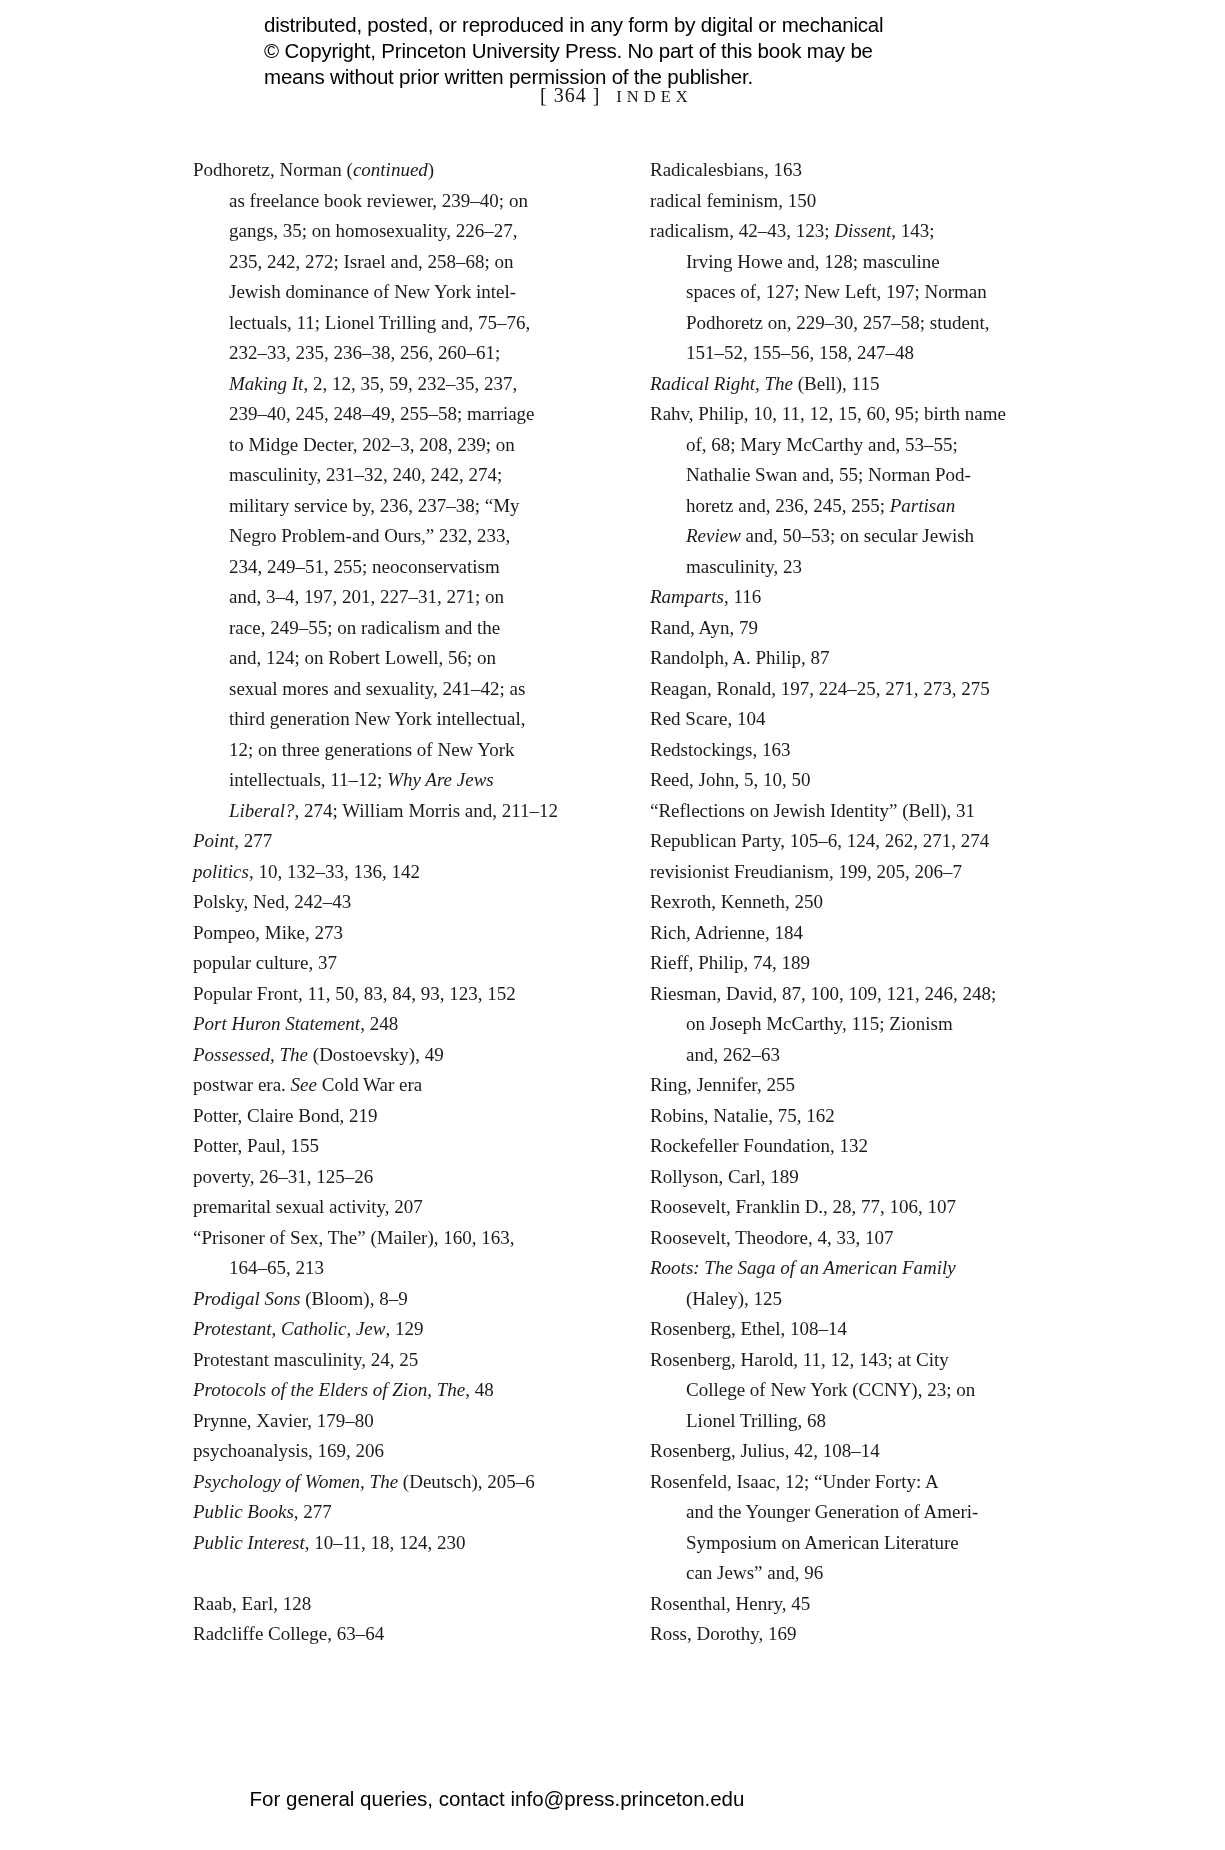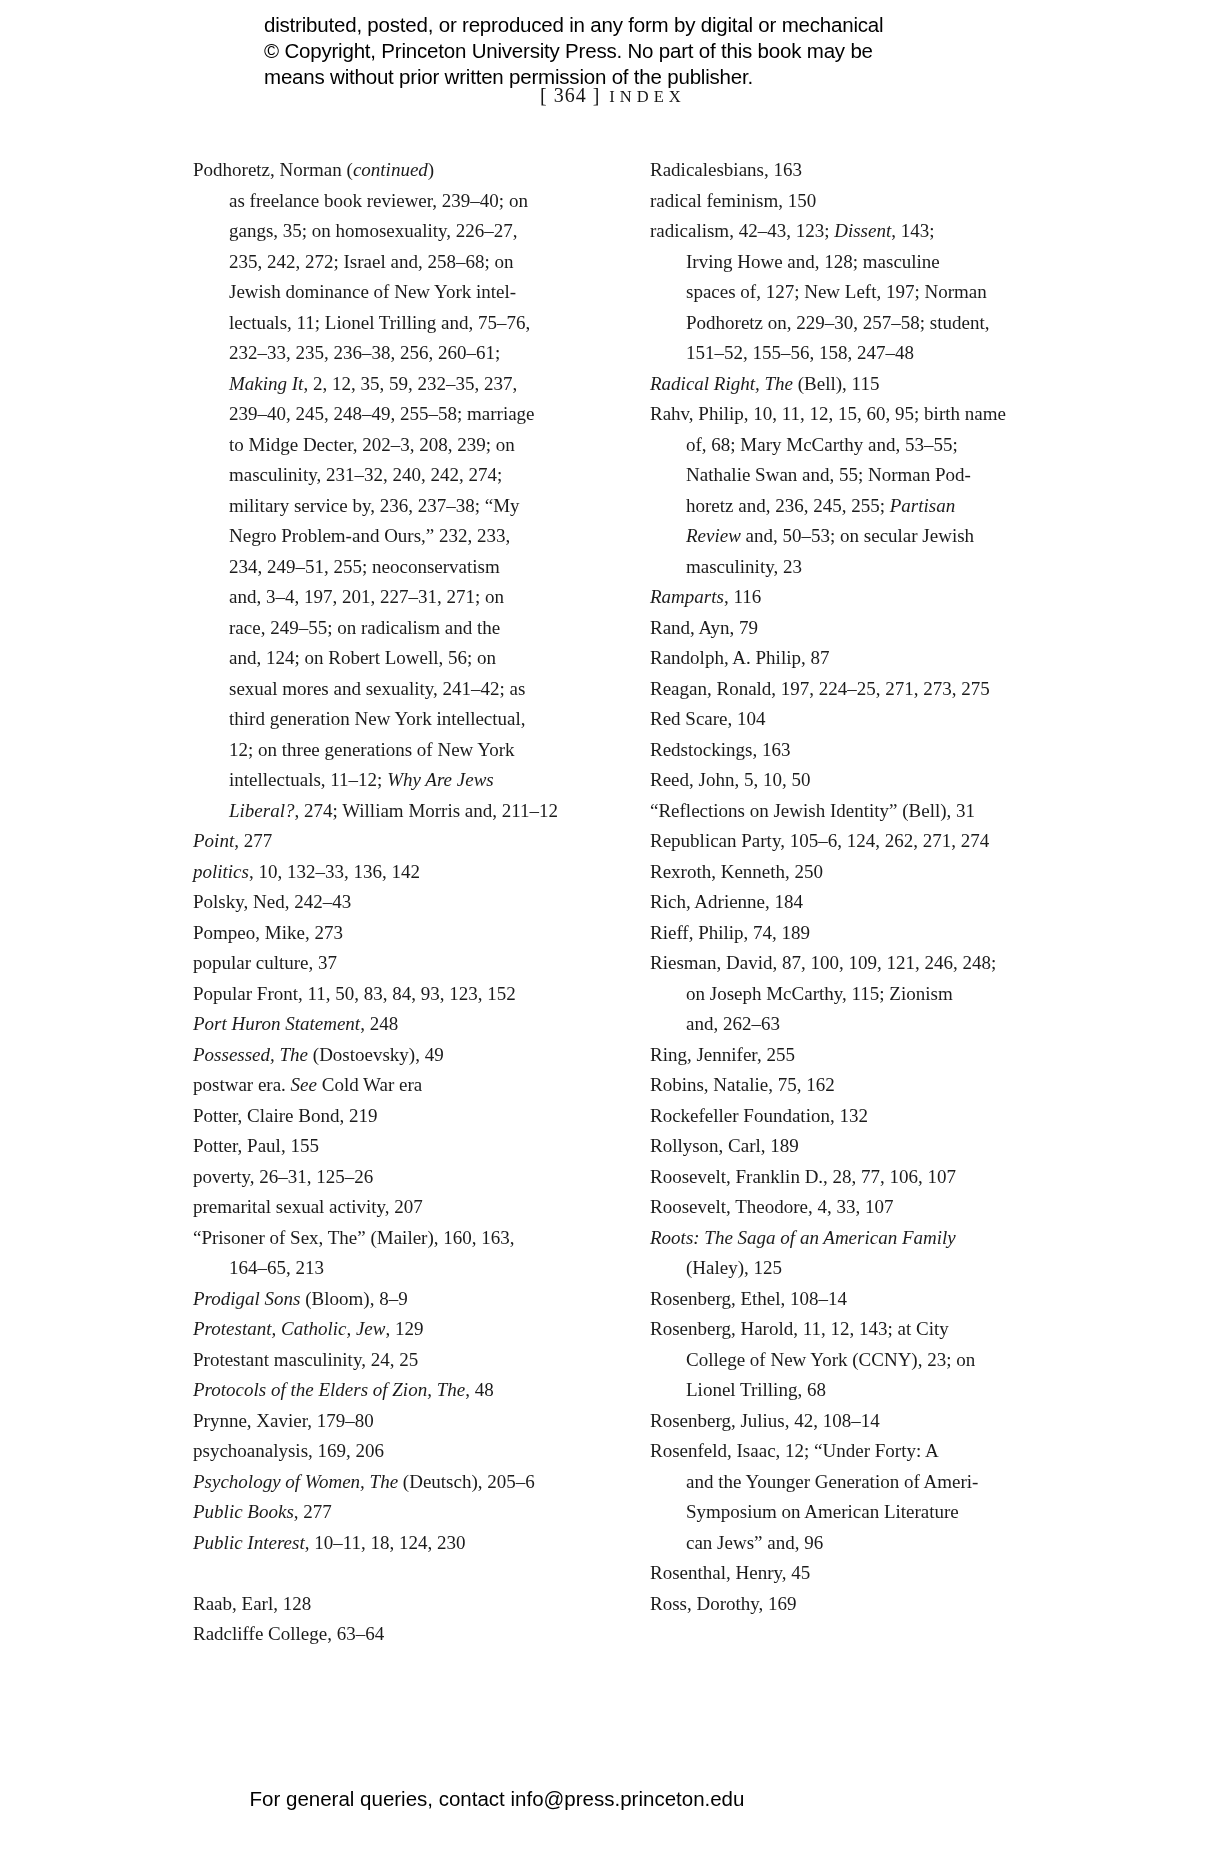--- a/index.html
+++ b/index.html
@@ -17,21 +17,21 @@
     font-size:20.5px; line-height:26px;
     color:#000; letter-spacing:-0.2px;
   }
   .running-head {
     position:absolute; top:84px; left:540px;
     font-size:20px; color:#151515;
     white-space:nowrap;
   }
   .running-head .folio { letter-spacing:1px; }
   .running-head .head-title {
-    font-size:16.5px; letter-spacing:5px; margin-left:9px;
+    font-size:16.5px; letter-spacing:5px; margin-left:16px;
   }
   .col {
     position:absolute; top:155px;
     font-size:19px; line-height:30.5px;
     white-space:nowrap;
   }
   .col-left  { left:193px; width:445px; }
   .col-right { left:650px; width:445px; }
   .idx-line { height:30.5px; }
   .idx-line.indent { padding-left:36px; }
@@ -125,20 +125,21 @@
     <div class="idx-line indent"><span>masculinity, 23</span></div>
     <div class="idx-line"><span class="it">Ramparts</span><span>, 116</span></div>
     <div class="idx-line"><span>Rand, Ayn, 79</span></div>
     <div class="idx-line"><span>Randolph, A. Philip, 87</span></div>
     <div class="idx-line"><span>Reagan, Ronald, 197, 224–25, 271, 273, 275</span></div>
     <div class="idx-line"><span>Red Scare, 104</span></div>
     <div class="idx-line"><span>Redstockings, 163</span></div>
     <div class="idx-line"><span>Reed, John, 5, 10, 50</span></div>
     <div class="idx-line"><span>“Reflections on Jewish Identity” (Bell), 31</span></div>
     <div class="idx-line"><span>Republican Party, 105–6, 124, 262, 271, 274</span></div>
+    <div class="idx-line"><span>revisionist Freudianism, 199, 205, 206–7</span></div>
     <div class="idx-line"><span>Rexroth, Kenneth, 250</span></div>
     <div class="idx-line"><span>Rich, Adrienne, 184</span></div>
     <div class="idx-line"><span>Rieff, Philip, 74, 189</span></div>
     <div class="idx-line"><span>Riesman, David, 87, 100, 109, 121, 246, 248;</span></div>
     <div class="idx-line indent"><span>on Joseph McCarthy, 115; Zionism</span></div>
     <div class="idx-line indent"><span>and, 262–63</span></div>
     <div class="idx-line"><span>Ring, Jennifer, 255</span></div>
     <div class="idx-line"><span>Robins, Natalie, 75, 162</span></div>
     <div class="idx-line"><span>Rockefeller Foundation, 132</span></div>
     <div class="idx-line"><span>Rollyson, Carl, 189</span></div>

